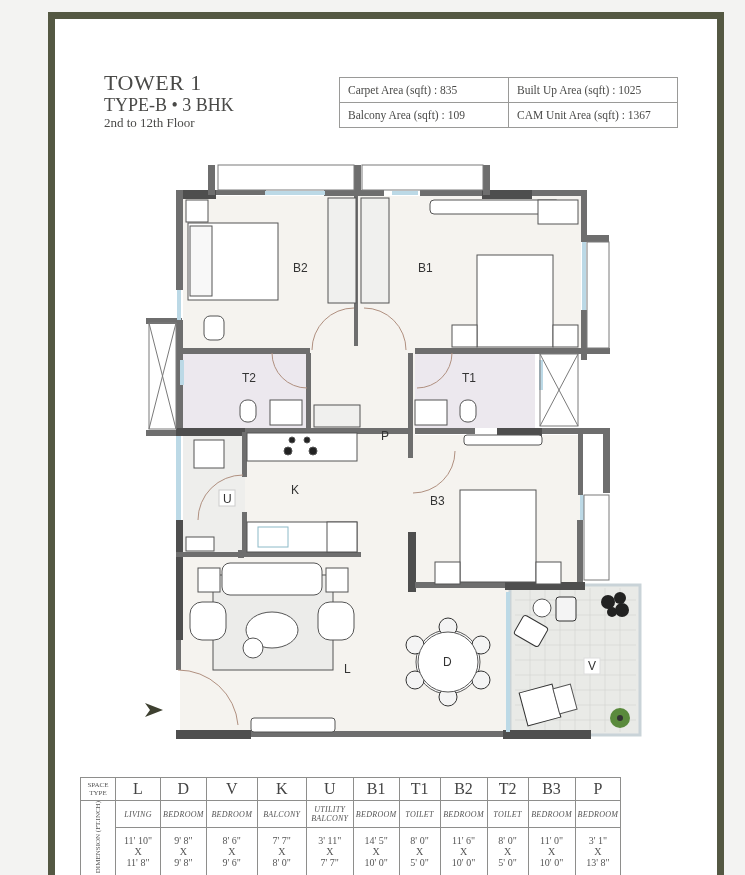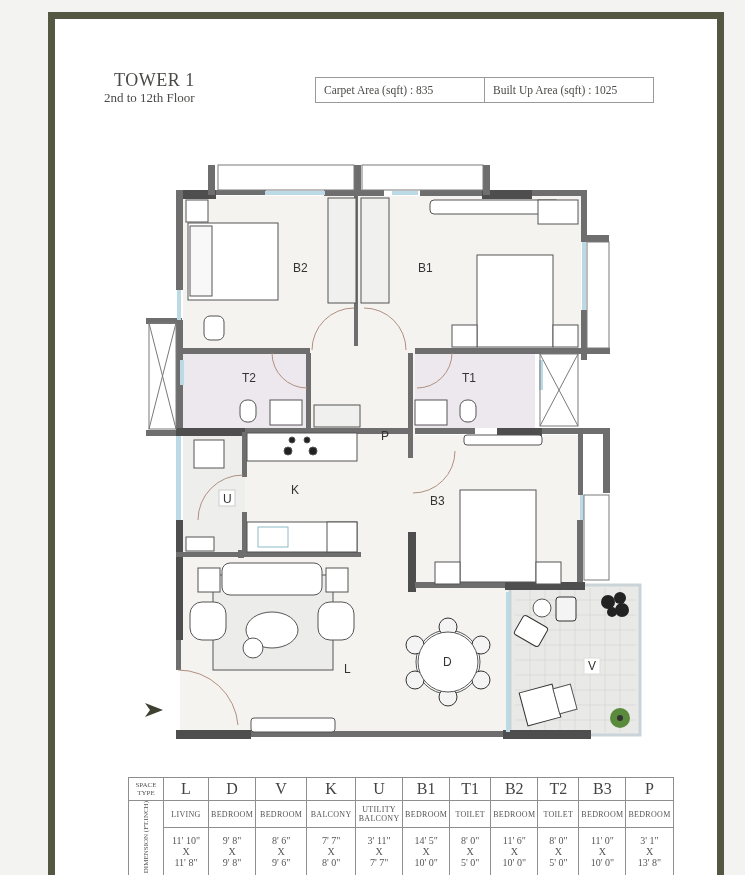--- a/index.html
+++ b/index.html
@@ -1,50 +1,55 @@
 <!DOCTYPE html>
 <html><head>
 <meta charset="utf-8">
 <style>
   html, body { margin:0; padding:0; }
   body { width:745px; height:875px; background:#f3f3f2; position:relative; overflow:hidden; font-family:"Liberation Serif", serif; }
   .frame { position:absolute; left:48px; top:12px; width:676px; height:880px; box-sizing:border-box; border:7px solid #545843; border-bottom:none; background:#ffffff; }
   .title { position:absolute; left:104px; top:70px; color:#4a4a48; line-height:1.15; }
-  .title .t1 { font-size:18px; letter-spacing:0.5px;text-align:right; }
+  .title .t1 { font-size:22px; letter-spacing:0.5px; }
   .title .t2 { font-size:18px; }
   .title .t3 { font-size:13px; }
-  table.area { position:absolute; left:315px; top:77px; border-collapse:collapse; font-size:11.5px; color:#4a4a48; }
+  table.area { position:absolute; left:339px; top:77px; border-collapse:collapse; font-size:11.5px; color:#4a4a48; }
   table.area td { border:1px solid #9a9a98; padding:4px 8px; height:16px; white-space:nowrap; }
   table.area td.c1 { width:152px; } table.area td.c2 { width:152px;margin-top:25px; }
   svg.plan { position:absolute; left:0; top:0; }
   .rlabel { font-family:"Liberation Sans", sans-serif; font-size:12px; fill:#333; }
-  table.dims { position:absolute; left:80px; top:777px; border-collapse:collapse; color:#555; text-align:center;margin-left:48px; }
+  table.dims { position:absolute; left:80px; top:777px; border-collapse:collapse; color:#555; text-align:center; }
   table.dims td { border:1px solid #8e8e8c; padding:0 2px; }
   table.dims .code { font-size:16px; height:22px; color:#444; }
-  table.dims .name { font-size:8px; height:22px; letter-spacing:0.3px; }
+  table.dims .name { font-size:8px; height:22px; letter-spacing:0.3px;font-style:italic; }
   table.dims .dim { font-size:10px; line-height:11px; height:40px; }
   table.dims .hdr { font-size:7px; line-height:8px; width:30px; }
   table.dims .vhdr { font-size:7px; line-height:8px; width:30px; }
   .vtext { writing-mode:vertical-rl; transform:rotate(180deg); display:inline-block; }
 </style>
 </head>
 <body>
 
 <div class="frame"></div>
 
 <div class="title">
   <div class="t1">TOWER 1</div>
+  <div class="t2">TYPE-B • 3 BHK</div>
   <div class="t3">2nd to 12th Floor</div>
 </div>
 
 <table class="area">
   <tbody>
       <tr>
     <td class="c1">Carpet Area (sqft) : 835</td>
     <td class="c2">Built Up Area (sqft) : 1025</td>
+  </tr>
+  <tr>
+    <td class="c1">Balcony Area (sqft) : 109</td>
+    <td class="c2">CAM Unit Area (sqft) : 1367</td>
   </tr>
 </tbody>
   </table>
 
 <svg class="plan" width="745" height="770" viewBox="0 0 745 770">
 
   <g>
     <rect x="183" y="196" width="398" height="157" fill="#f5f3ef"></rect>
     <rect x="183" y="353" width="127" height="75" fill="#ece8ee"></rect>
     <rect x="415" y="353" width="120" height="75" fill="#ece8ee"></rect>

